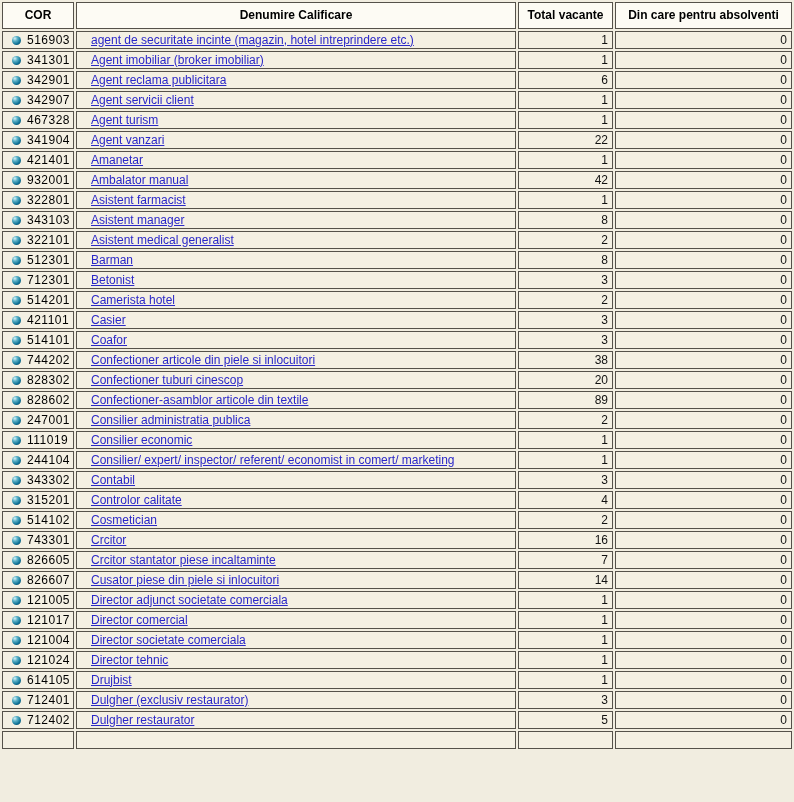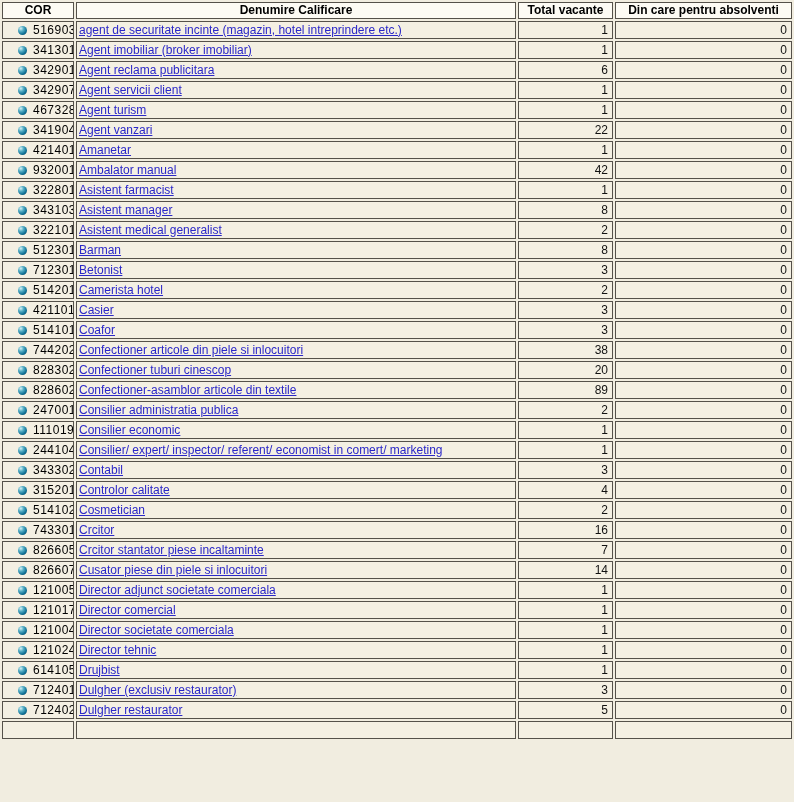--- a/index.html
+++ b/index.html
@@ -26,26 +26,26 @@
     font-size: 12px;
     line-height: 15px;
     white-space: nowrap;
     overflow: hidden;
     color: #121212;
   }
   th {
     background: var(--header-bg, #fdfbf4);
     font-weight: bold;
     text-align: center;
-    height: 17px;
+    height: 27px;
     color: #000;
   }
-  td.cor-cell { padding-left: 15px; letter-spacing: 0.5px; color: #000; margin-left: 36px; }
+  td.cor-cell { padding-left: 9px; letter-spacing: 0.5px; color: #000; margin-left: 36px; }
   td.num-cell { text-align: right; padding-right: 4px; }
-  td.name-cell { padding-left: 2px; }
+  td.name-cell { padding-left: 14px; }
   a.qual-link {
     color: var(--link-col, #2b28c8);
     text-decoration: underline;
     cursor: pointer;
   }
   .bullet {
     display: inline-block;
     width: 9px;
     height: 9px;
     border-radius: 50%;

